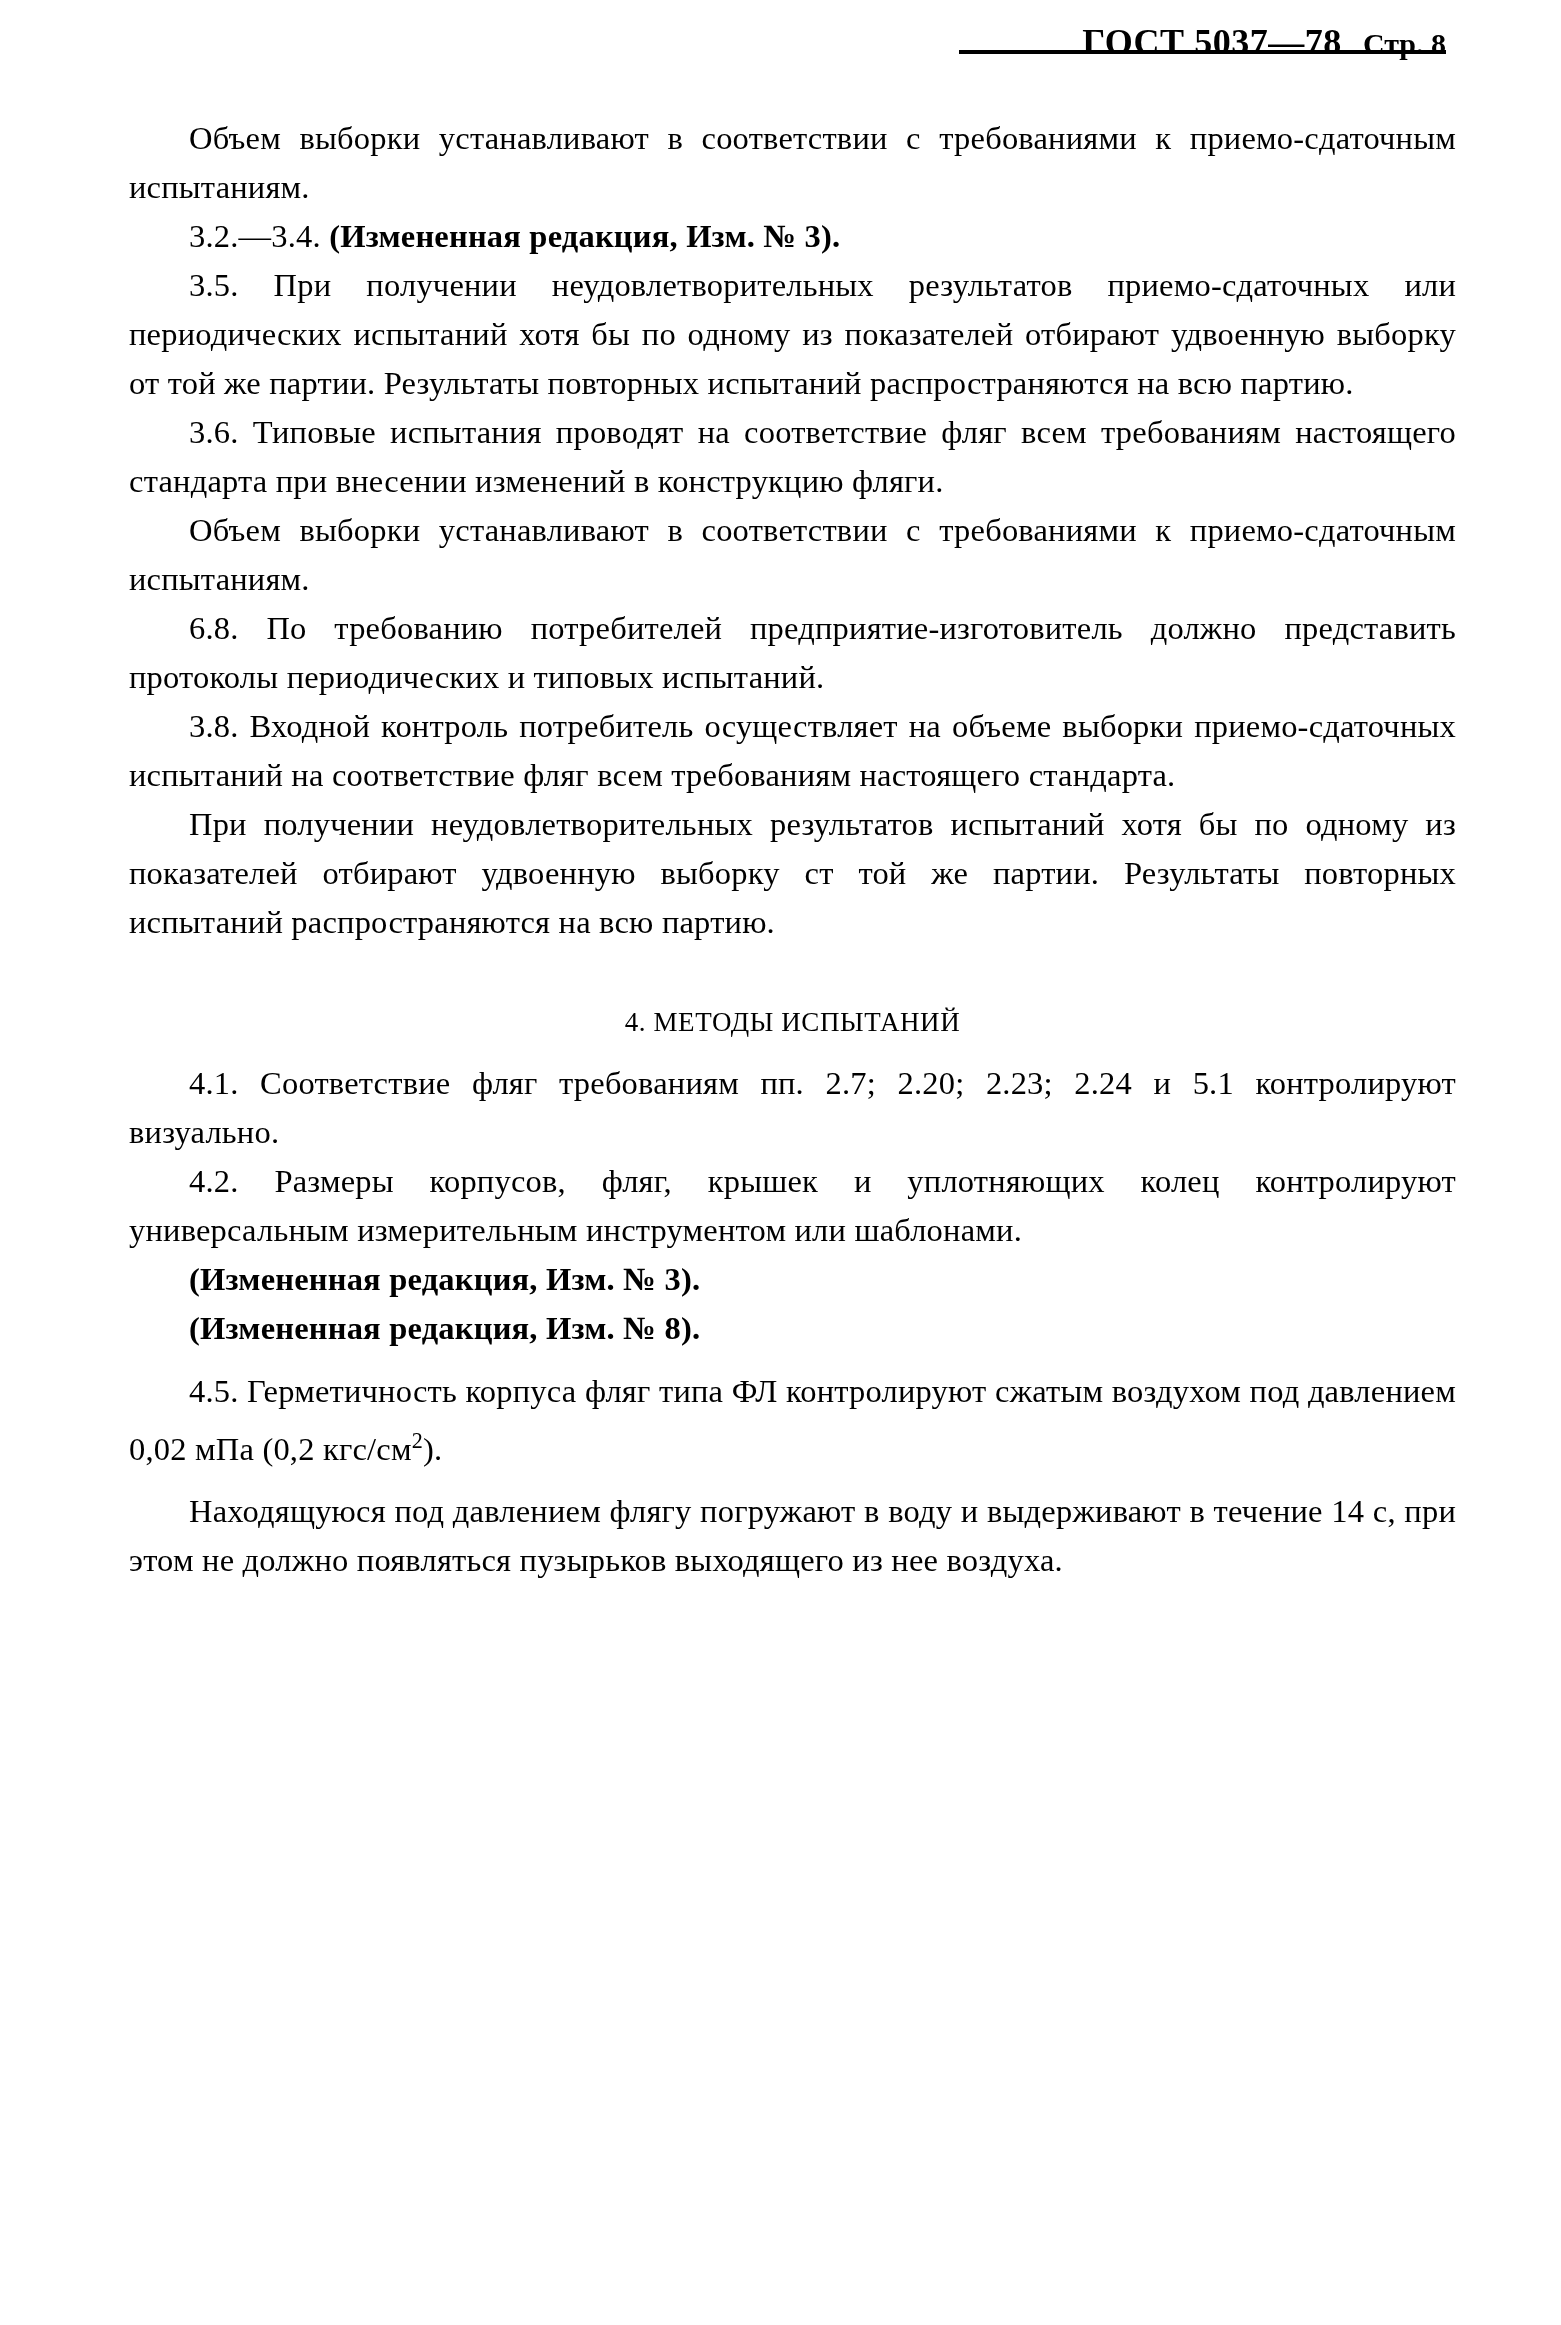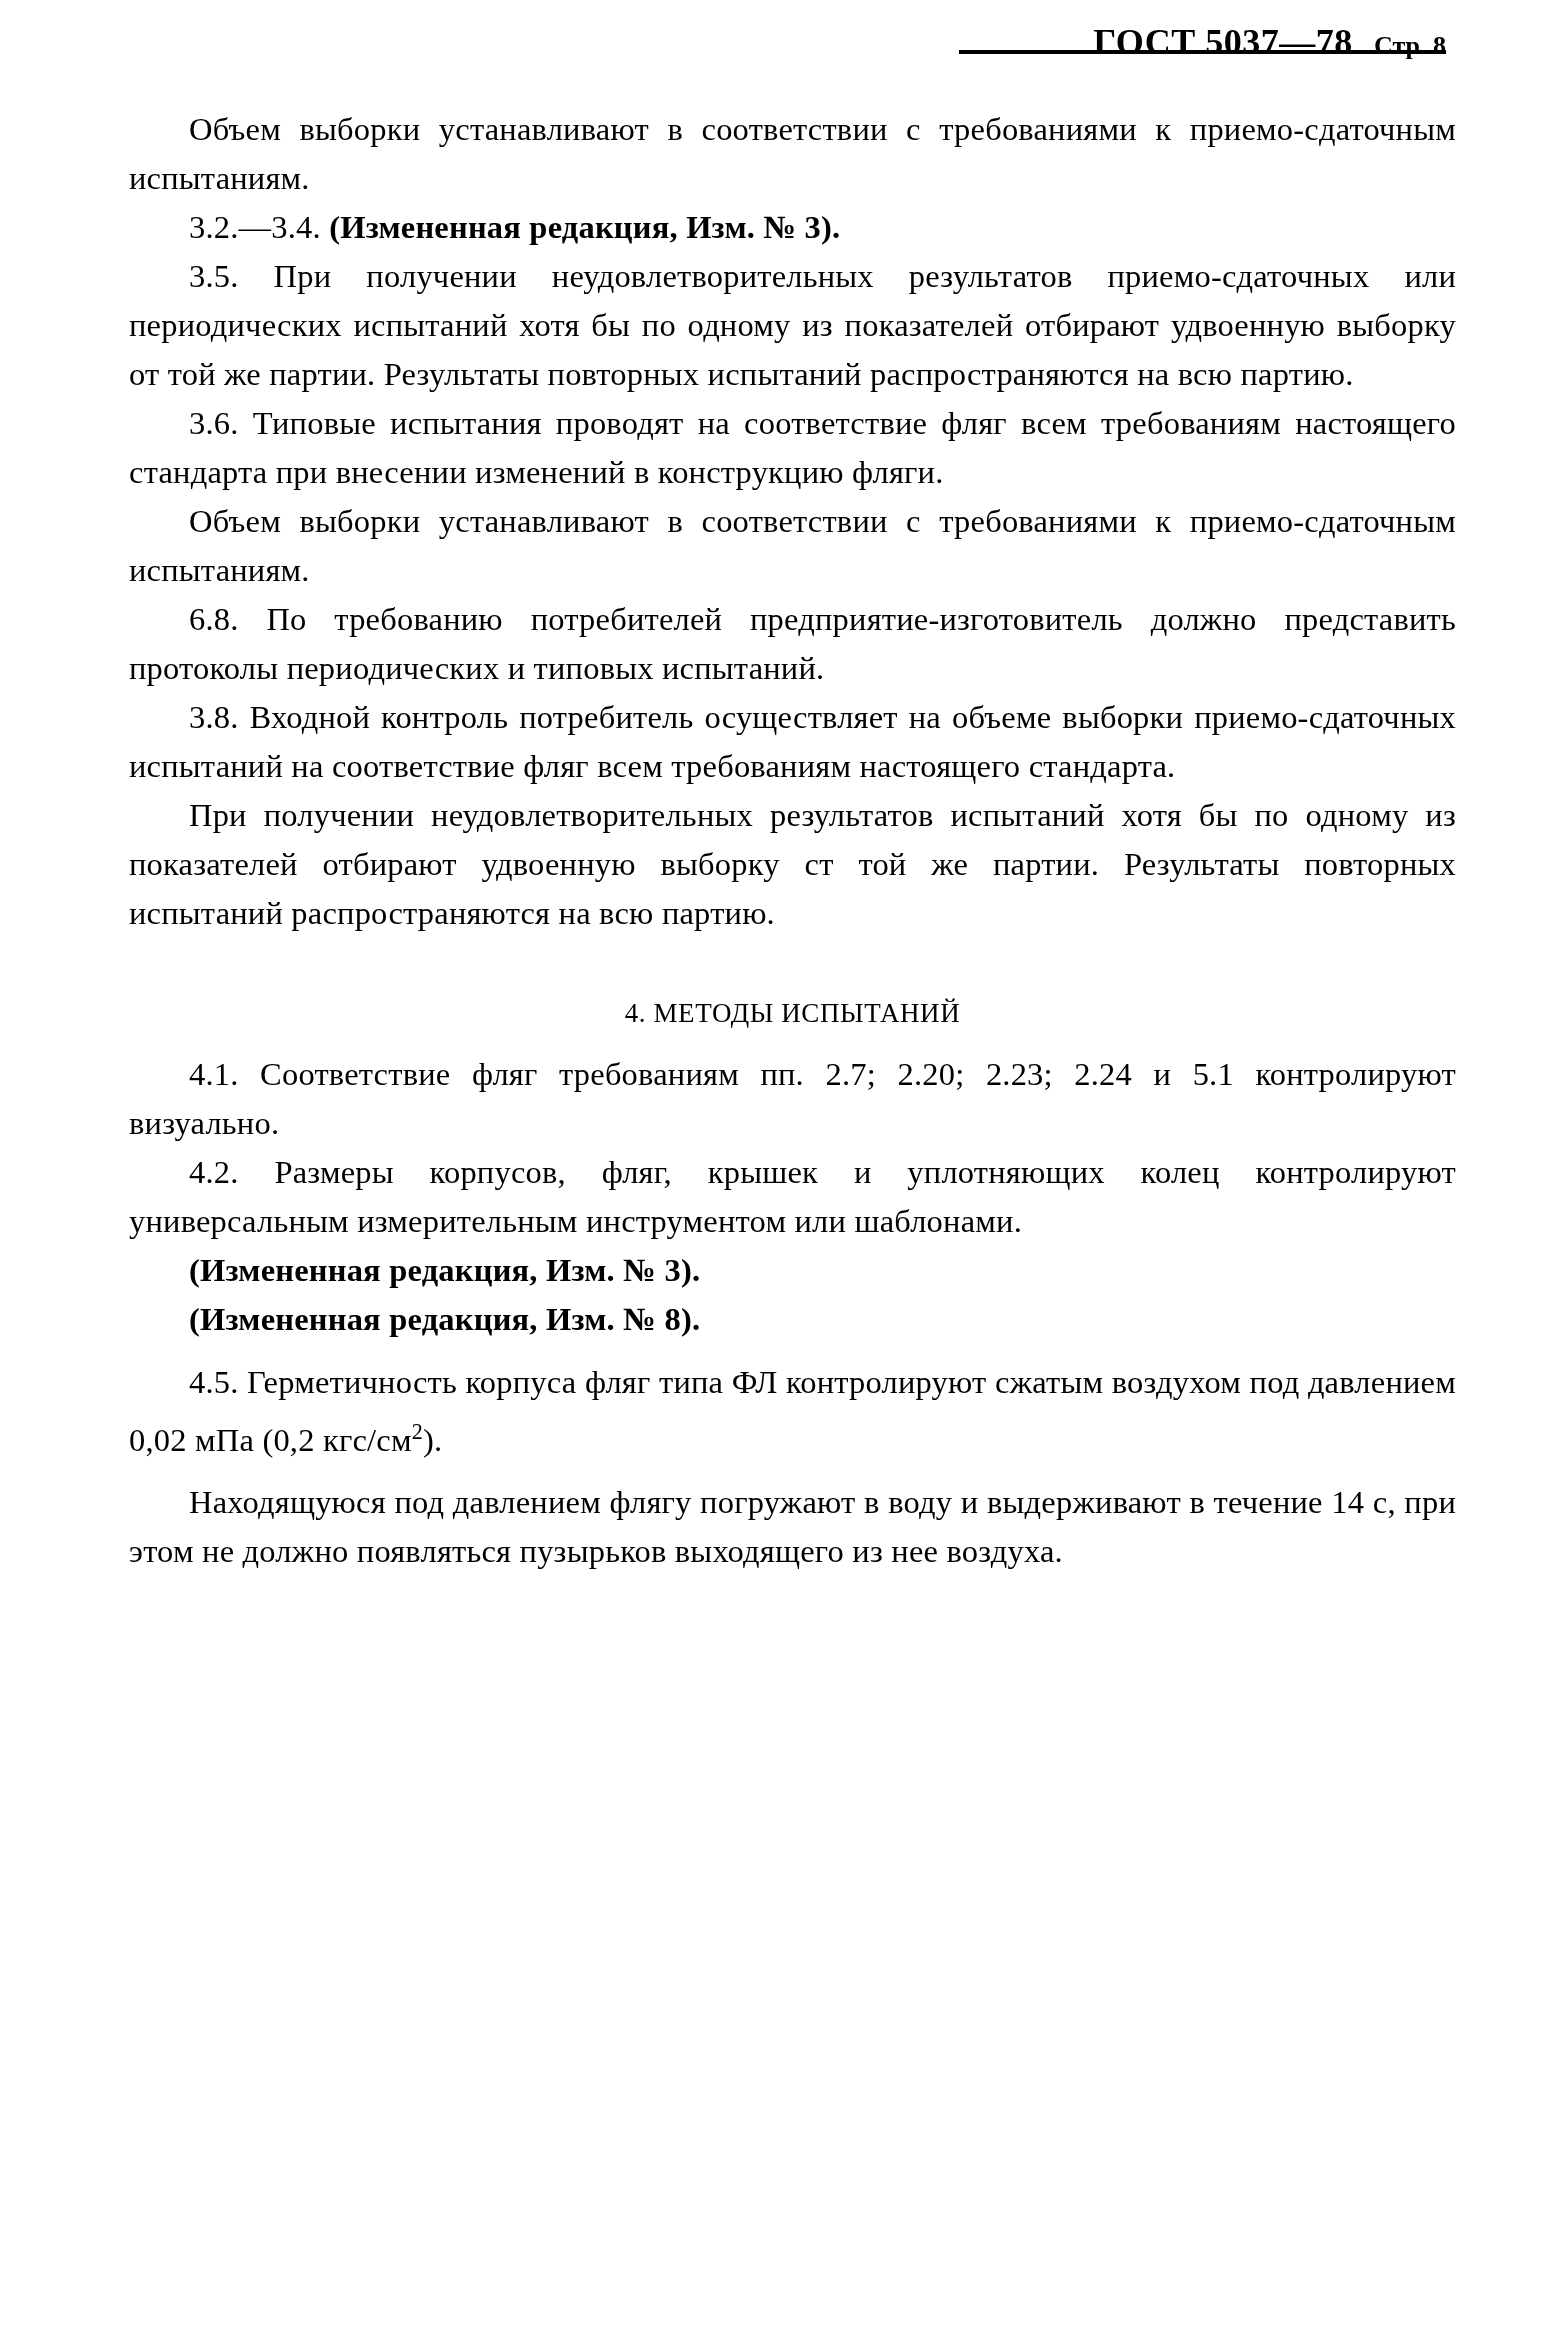--- a/index.html
+++ b/index.html
@@ -41,36 +41,36 @@
   }
   .gost-code {
     font-family: "Liberation Serif", "DejaVu Serif", serif;
     font-weight: bold;
     font-size: 36px;
     letter-spacing: 0.5px;
   }
   .page-label {
     font-family: "Liberation Serif", "DejaVu Serif", serif;
     font-weight: bold;
-    font-size: 26px;
+    font-size: 30px;
     margin-left: 21.3px;
   }
   .header-rule {
     position: absolute;
     top: 50px;
     right: 115px;
     width: 487px;
     height: 3.9px;
     background: #000000;
   }
 
   
   .content {
     position: absolute;
-    top: 105px;
+    top: 114px;
     left: 129px;
     width: 1327px;
   }
   p.para {
     margin: 0 0 0 0;
     font-size: 32.5px;
     line-height: 49px;
     text-align: justify;
     text-justify: inter-word;
     letter-spacing: 0.2px;

